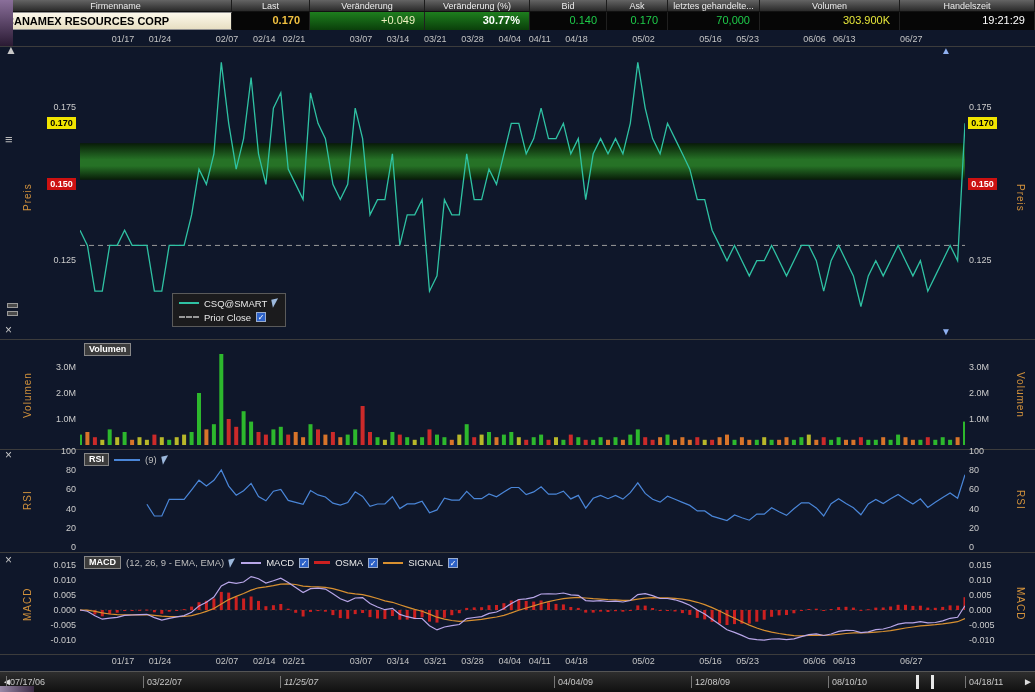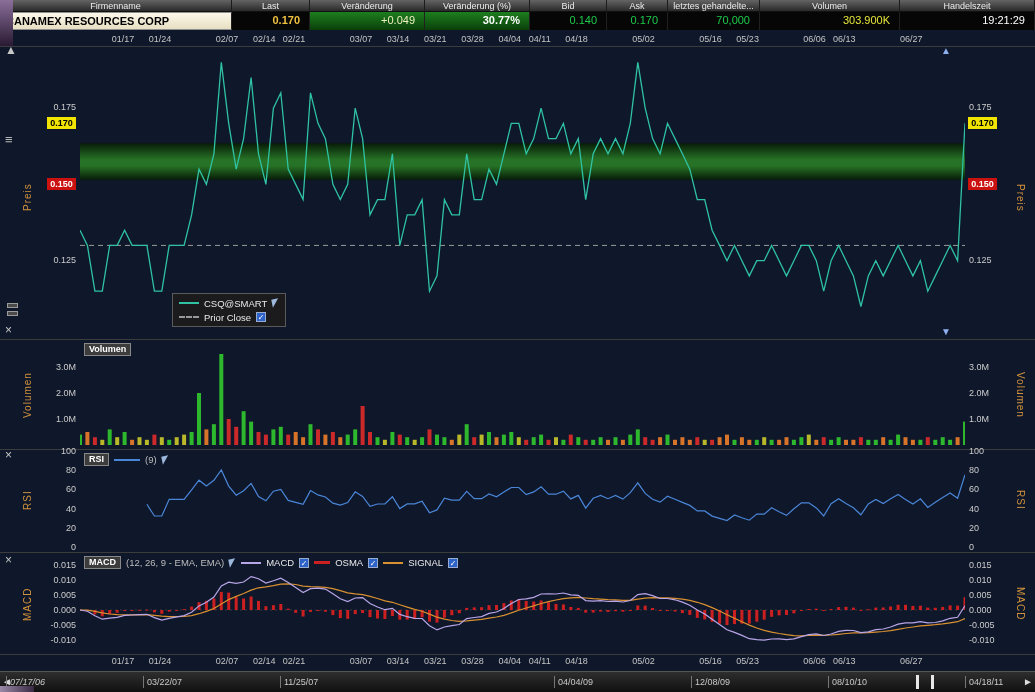--- a/index.html
+++ b/index.html
@@ -446,23 +446,23 @@
   <div class="vtitle vl" style="left:22px;top:568px;height:72px">MACD</div>
   <div class="vtitle" style="left:1013px;top:568px;height:72px">MACD</div>
 
   <span class="smark" style="left:941px;top:46px">▲</span>
   <span class="smark" style="left:941px;top:327px">▼</span>
 
   <div class="timeline">
     <span class="tlarrow" style="left:2px">◄</span>
     <span class="tlarrow" style="right:2px">►</span>
     <div id="tl-dates">
-        <span class="tldate" style="left: 6px; font-style: italic;">07/17/06</span>
+        <span class="tldate" style="left: 6px;">07/17/06</span>
         <span class="tldate" style="left: 143px;">03/22/07</span>
-        <span class="tldate" style="left: 280px;">11/25/07</span>
+        <span class="tldate" style="left: 280px; font-style: italic;">11/25/07</span>
         <span class="tldate" style="left: 417px; margin-top: 36px;">07/30/08</span>
         <span class="tldate" style="left: 554px;">04/04/09</span>
         <span class="tldate" style="left: 691px;">12/08/09</span>
         <span class="tldate" style="left: 828px;">08/10/10</span>
         <span class="tldate" style="left: 965px;">04/18/11</span>
       </div>
     <div class="scrub"></div>
   </div>
 
   <div class="edge" style="left:0;top:0;width:13px;height:46px;background:linear-gradient(#8a6f9a,#2a1a33)"></div>

